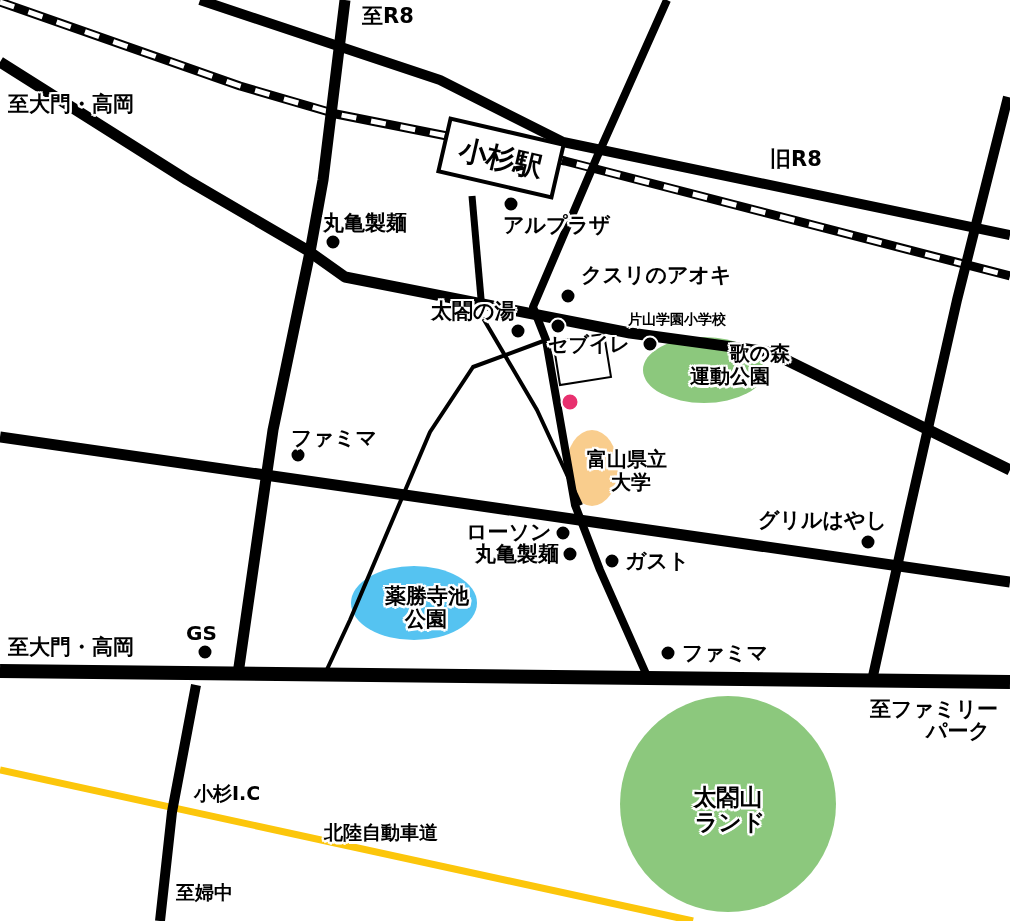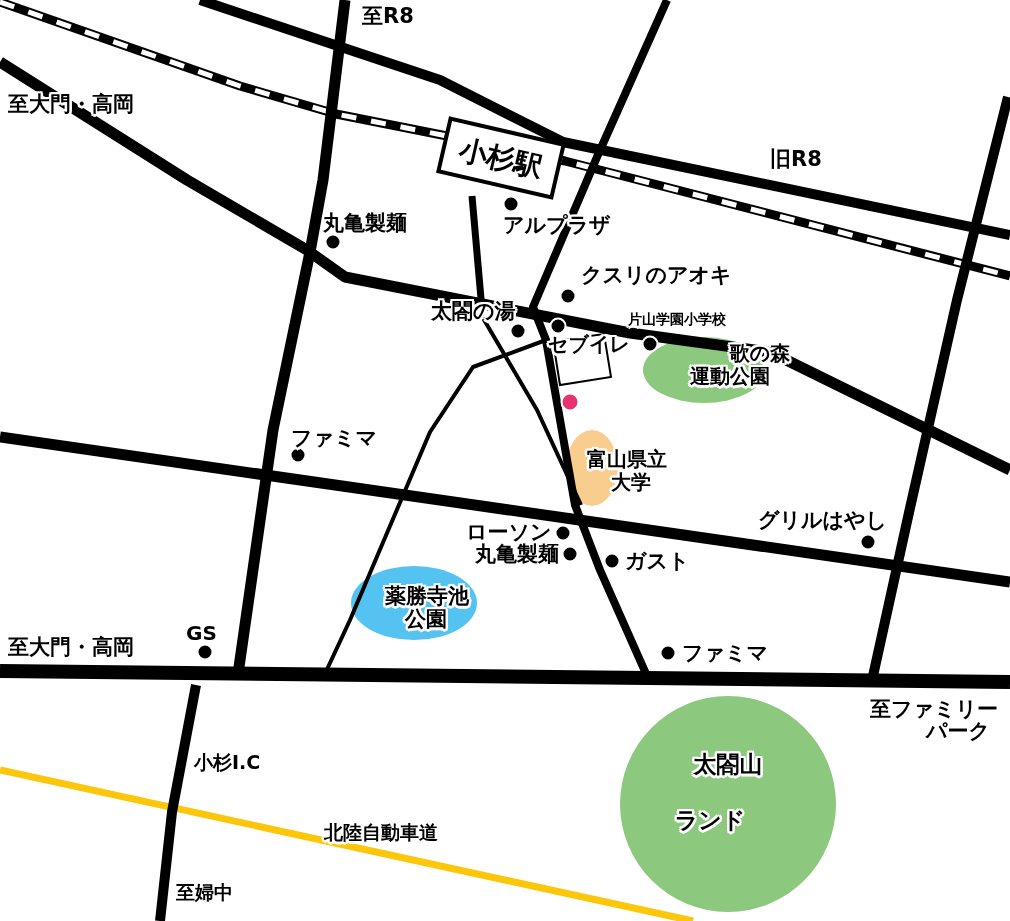--- a/index.html
+++ b/index.html
@@ -85,18 +85,18 @@
   <div class="lbl s21 ol" style="left:466px;top:521px;">ローソン</div>
   <div class="lbl s21 ol" style="left:475px;top:543px;">丸亀製麺</div>
   <div class="lbl s21 ol" style="left:625px;top:550px;">ガスト</div>
   <div class="lbl s21 ol cx" style="left:413px;top:585px;margin-left:14px;">薬勝寺池</div>
   <div class="lbl s21 ol cx" style="left:413px;top:608px;padding-left:26px;">公園</div>
   <div class="lbl s20 ol" style="left:186px;top:623px;">GS</div>
   <div class="lbl s21 ol" style="left:8px;top:636px;">至大門・高岡</div>
   <div class="lbl s21 ol" style="left:682px;top:642px;">ファミマ</div>
   <div class="lbl s21 ol" style="left:870px;top:698px;">至ファミリー</div>
   <div class="lbl s21 ol" style="left:926px;top:720px;">パーク</div>
-  <div class="lbl s19 ol" style="left:194px;top:753px;">小杉I.C</div>
+  <div class="lbl s19 ol" style="left:194px;top:784px;">小杉I.C</div>
   <div class="lbl s19 ol" style="left:324px;top:823px;text-align:right;">北陸自動車道</div>
   <div class="lbl s19 ol" style="left:176px;top:883px;">至婦中</div>
-  <div class="lbl s23 ol cx" style="left:728px;top:752px;text-align:center;">太閤山</div>
-  <div class="lbl s23 ol cx" style="left:710px;top:810px;font-family:Liberation Mono, monospace;">ランド</div>
+  <div class="lbl s23 ol cx" style="left:728px;top:785px;text-align:center;">太閤山</div>
+  <div class="lbl s23 ol cx" style="left:730px;top:810px;">ランド</div>
 </div>
 
 </body></html>

